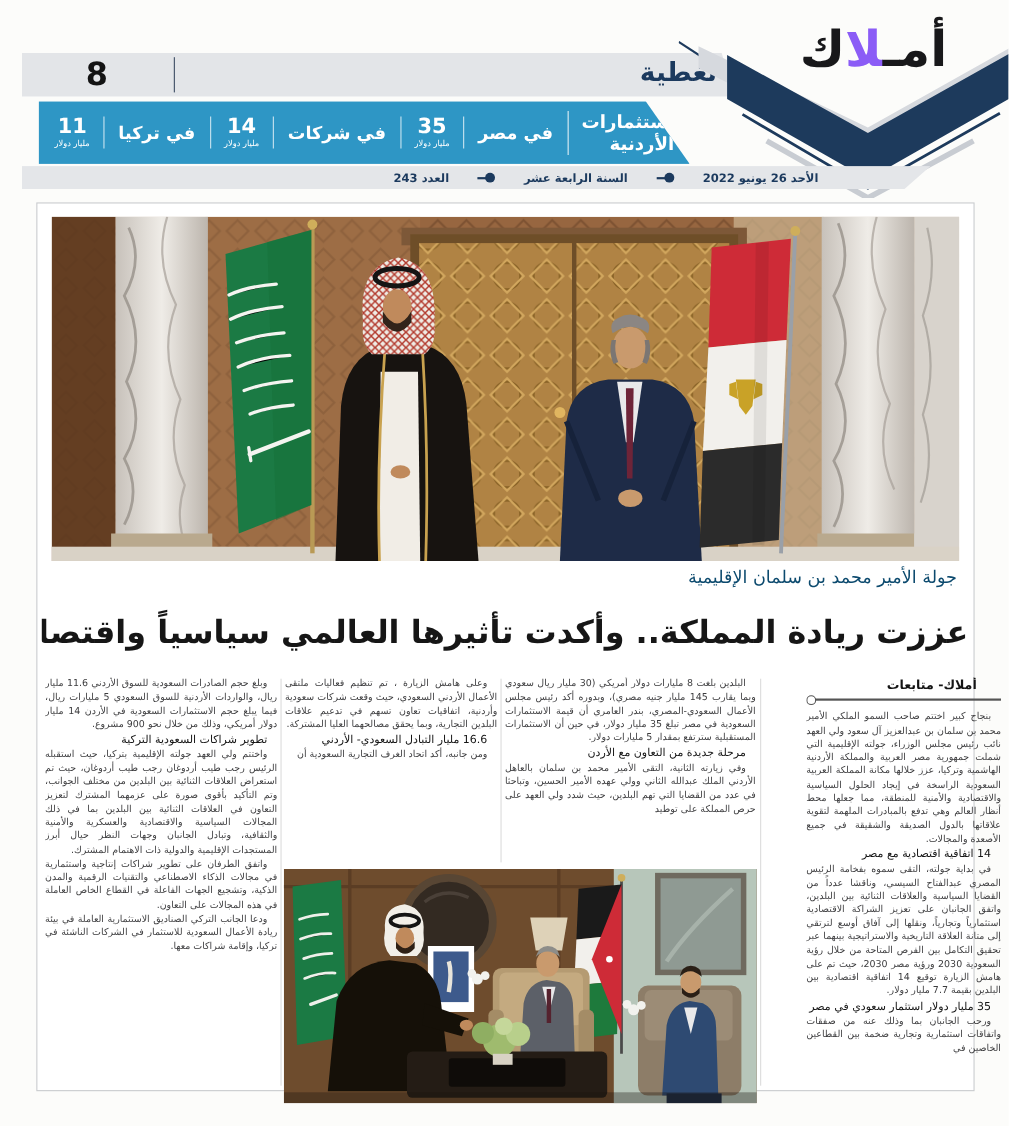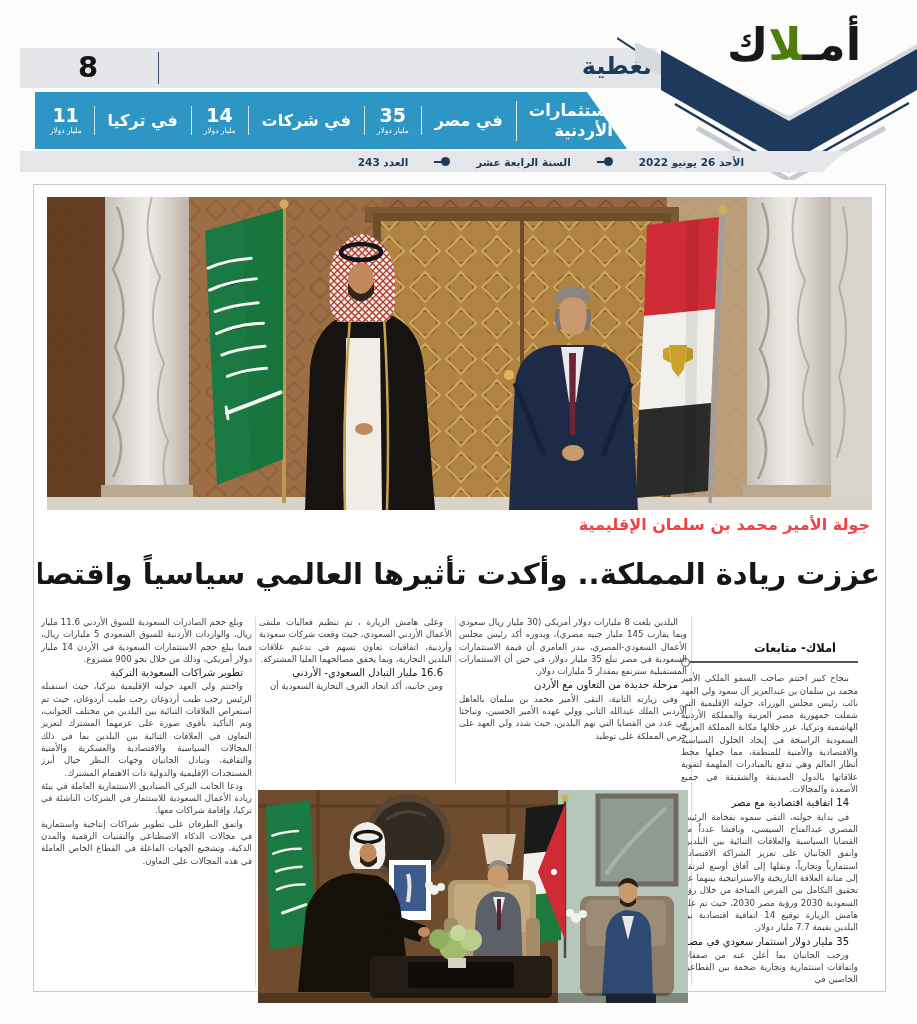--- a/index.html
+++ b/index.html
@@ -10,21 +10,21 @@
   }
   .abs{position:absolute;}
 
   
   .logo{
     top:16px;right:10px;width:180px;height:58px;
     direction:rtl;text-align:left;
     font-size:45px;font-weight:bold;color:#18181a;line-height:58px;
     letter-spacing:-1px;
   }
-  .logo .red{color:#4d7c0f;margin-top:37px;}
+  .logo .red{color:#8b5cf6;margin-top:37px;}
 
   .header-strip{
     top:48px;left:20px;width:648px;height:40px;background:#e3e5e8;
     clip-path:polygon(0 0,calc(100% - 12px) 0,100% 100%,0 100%);
   }
   .section-label{
     position:absolute;right:16px;top:4px;font-size:24px;font-weight:bold;
     color:#1c3a5e;direction:rtl;
   }
   .page-number{
@@ -83,38 +83,38 @@
   
   .article-box{
     top:184px;left:33px;width:853px;height:808px;background:#ffffff;
     border:1px solid #c9cbce;box-sizing:border-box;
   }
   .photo-main{top:197px;left:47px;width:825px;height:313px;}
   .photo-second{top:790px;left:258px;width:430px;height:213px;}
 
   .kicker{
     top:515px;right:47px;width:820px;height:24px;direction:rtl;text-align:right;
-    font-size:16px;font-weight:bold;color:#ef4444;
+    font-size:16px;font-weight:normal;color:#0c4a6e;
   }
   .headline{
     top:545px;left:38px;width:842px;height:58px;direction:rtl;text-align:center;
     font-size:29px;font-weight:bold;color:#161616;white-space:nowrap;
     letter-spacing:-0.5px;line-height:58px;overflow:hidden;
   }
 
   
   .col{
     direction:rtl;text-align:justify;overflow:hidden;
     font-size:8.6px;line-height:12.3px;color:#3c3c3e;
   }
   .col p{margin:0 0 1px 0;text-indent:9px;}
   .col .subhead{
     font-weight:normal;color:#141414;font-size:10px;text-indent:9px;margin:2px 0 1px 0;
   }
-  .col1{top:616px;left:681px;width:177px;height:372px;margin-top:26px;}
+  .col1{top:616px;left:733px;width:177px;height:372px;}
   .col2{top:616px;left:459px;width:228px;height:169px;}
   .col3{top:616px;left:259px;width:193px;height:169px;}
   .col4{top:616px;left:41px;width:211px;height:372px;}
 
   .byline{
     font-weight:bold;font-size:11.5px;color:#141414;text-align:right;
     padding:0 22px 4px 0;text-indent:0;
   }
   .byline-rule{
     position:relative;height:10px;margin-bottom:4px;
@@ -306,41 +306,41 @@
 <div class="abs col-divider div2"></div>
 <div class="abs col-divider div3"></div>
 
 <div class="abs col col1">
   <div class="byline">أملاك- متابعات</div>
   <div class="byline-rule"></div>
   <p>بنجاح كبير اختتم صاحب السمو الملكي الأمير محمد بن سلمان بن عبدالعزيز آل سعود ولي العهد نائب رئيس مجلس الوزراء، جولته الإقليمية التي شملت جمهورية مصر العربية والمملكة الأردنية الهاشمية وتركيا، عزز خلالها مكانة المملكة العربية السعودية الراسخة في إيجاد الحلول السياسية والاقتصادية والأمنية للمنطقة، مما جعلها محط أنظار العالم وهي تدفع بالمبادرات الملهمة لتقوية علاقاتها بالدول الصديقة والشقيقة في جميع الأصعدة والمجالات.</p>
   <div class="subhead">14 اتفاقية اقتصادية مع مصر</div>
   <p>في بداية جولته، التقى سموه بفخامة الرئيس المصري عبدالفتاح السيسي، وناقشا عدداً من القضايا السياسية والعلاقات الثنائية بين البلدين، واتفق الجانبان على تعزيز الشراكة الاقتصادية استثمارياً وتجارياً، ونقلها إلى آفاق أوسع لترتقي إلى متانة العلاقة التاريخية والاستراتيجية بينهما عبر تحقيق التكامل بين الفرص المتاحة من خلال رؤية السعودية 2030 ورؤية مصر 2030، حيث تم على هامش الزيارة توقيع 14 اتفاقية اقتصادية بين البلدين بقيمة 7.7 مليار دولار.</p>
   <div class="subhead">35 مليار دولار استثمار سعودي في مصر</div>
-  <p>ورحب الجانبان بما أعلن عنه من صفقات واتفاقات استثمارية وتجارية ضخمة بين القطاعين الخاصين في</p>
+  <p>ورحب الجانبان بما وذلك عنه من صفقات واتفاقات استثمارية وتجارية ضخمة بين القطاعين الخاصين في</p>
 </div>
 
 <div class="abs col col2">
   <p>البلدين بلغت 8 مليارات دولار أمريكي (30 مليار ريال سعودي وبما يقارب 145 مليار جنيه مصري)، وبدوره أكد رئيس مجلس الأعمال السعودي-المصري، بندر العامري أن قيمة الاستثمارات السعودية في مصر تبلغ 35 مليار دولار، في حين أن الاستثمارات المستقبلية سترتفع بمقدار 5 مليارات دولار.</p>
   <div class="subhead">مرحلة جديدة  من التعاون مع الأردن</div>
   <p>وفي زيارته الثانية، التقى الأمير محمد بن سلمان بالعاهل الأردني الملك عبدالله الثاني وولي عهده الأمير الحسين، وتباحثا في عدد من القضايا التي تهم البلدين، حيث شدد ولي العهد على حرص المملكة على توطيد</p>
 </div>
 
 <div class="abs col col3">
   <p>وعلى هامش الزيارة ، تم تنظيم فعاليات ملتقى الأعمال الأردني السعودي، حيث وقعت شركات سعودية وأردنية، اتفاقيات تعاون تسهم في تدعيم علاقات البلدين التجارية، وبما يحقق مصالحهما العليا المشتركة.</p>
   <div class="subhead">16.6 مليار التبادل السعودي- الأردني</div>
   <p>ومن جانبه، أكد اتحاد الغرف التجارية السعودية أن</p>
 </div>
 
 <div class="abs col col4">
   <p>وبلغ حجم الصادرات السعودية للسوق الأردني 11.6 مليار ريال، والواردات الأردنية للسوق السعودي 5 مليارات ريال، فيما يبلغ حجم الاستثمارات السعودية في الأردن 14 مليار دولار أمريكي، وذلك من خلال نحو 900 مشروع.</p>
   <div class="subhead">تطوير شراكات السعودية التركية</div>
   <p>واختتم ولي العهد جولته الإقليمية بتركيا، حيث استقبله الرئيس رجب طيب أردوغان رجب طيب أردوغان، حيث تم استعراض العلاقات الثنائية بين البلدين من مختلف الجوانب، وتم التأكيد بأقوى صورة على عزمهما المشترك لتعزيز التعاون في العلاقات الثنائية بين البلدين بما في ذلك المجالات السياسية والاقتصادية والعسكرية والأمنية والثقافية، وتبادل الجانبان وجهات النظر حيال أبرز المستجدات الإقليمية والدولية ذات الاهتمام المشترك.</p>
+  <p>واتفق الطرفان على تطوير شراكات إنتاجية واستثمارية في مجالات الذكاء الاصطناعي والتقنيات الرقمية والمدن الذكية، وتشجيع الجهات الفاعلة في القطاع الخاص العاملة في هذه المجالات على التعاون.</p>
   <p>ودعا الجانب التركي الصناديق الاستثمارية العاملة في بيئة ريادة الأعمال السعودية للاستثمار في الشركات الناشئة في تركيا، وإقامة شراكات معها.</p>
-  <p>واتفق الطرفان على تطوير شراكات إنتاجية واستثمارية في مجالات الذكاء الاصطناعي والتقنيات الرقمية والمدن الذكية، وتشجيع الجهات الفاعلة في القطاع الخاص العاملة في هذه المجالات على التعاون.</p>
 </div>
 
 <svg class="abs photo-second" viewBox="0 0 430 213" preserveAspectRatio="none">
   <defs>
     <pattern id="shem2" width="6" height="6" patternUnits="userSpaceOnUse">
       <rect width="6" height="6" fill="#efebe4"></rect>
     </pattern>
   </defs>
 
   <rect width="430" height="213" fill="#6e4c2d"></rect>

